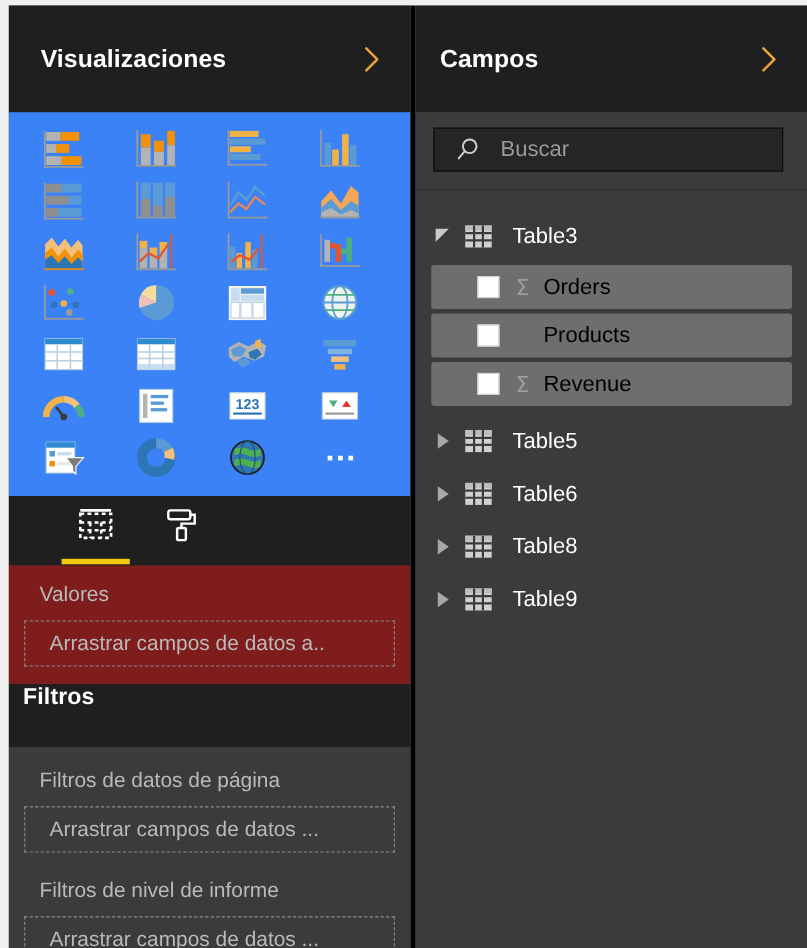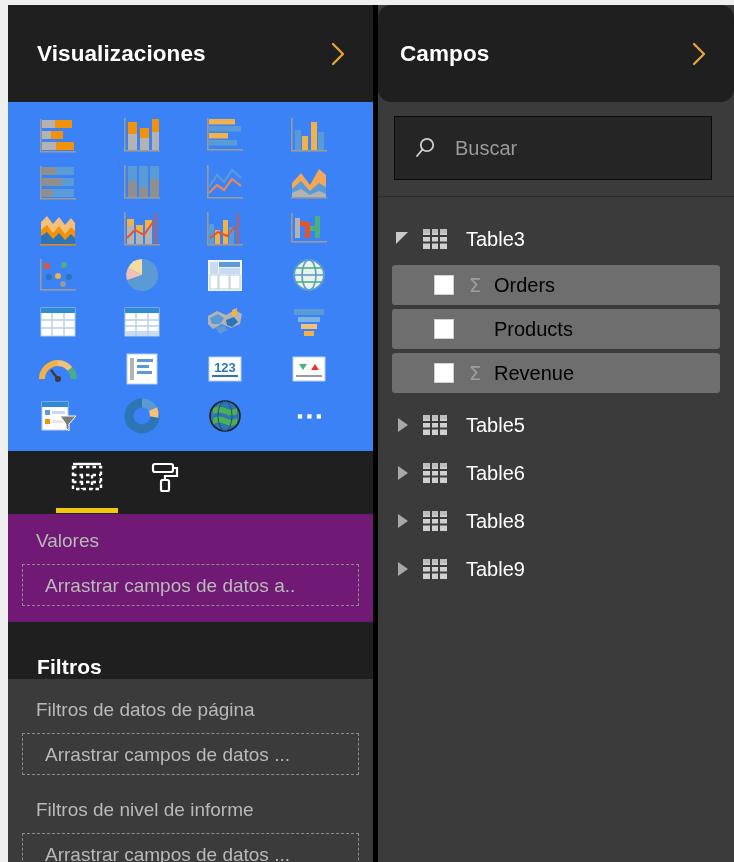--- a/index.html
+++ b/index.html
@@ -100,21 +100,21 @@
     content: "";
     position: absolute;
     left: 8px; right: 8px;
     bottom: 1px;
     height: 5px;
     background: #f2c811;
   }
 
   
   .values-block {
-    background: #701a75;
+    background: #7f1d1d;
     padding: 14px 14px 16px 14px;
     box-sizing: border-box;
   }
   .field-well-label {
     color: #b9b9b9;
     font-size: 19px;
     padding: 2px 0 12px 14px;
   }
   .dropzone {
     border: 1px dashed #8c8c8c;
@@ -127,22 +127,22 @@
     overflow: hidden;
     white-space: nowrap;
     cursor: pointer;
   }
 
   
   .filters-header {
     background: #1f1f1f;
     height: 57px;
     display: flex;
-    align-items: flex-end;
-    padding-left: 29px;
+    align-items: flex-start;
+    padding-left: 13px;
     box-sizing: border-box;
   }
   .filters-header .pane-title { font-size: 21px; }
 
   .filters-body {
     background: #3b3b3b;
     padding: 14px 14px 20px 14px;
     box-sizing: border-box;
   }
   .filter-group { margin-bottom: 18px; }
@@ -166,30 +166,29 @@
   .fields-pane {
     position: absolute;
     left: 378px; top: 5px;
     width: 356px;
     height: 857px;
     background: #3b3b3b;
     overflow: hidden;
   }
   .fields-pane .pane-header {
     padding: 0 22px 0 22px;
-    border-radius: 13px;
   }
   .search-wrap {
     background: #3b3b3b;
     padding: 14px 22px 16px 16px;
     box-sizing: border-box;
     border-bottom: 1px solid #2b2b2b;
   }
   .search-box {
-    height: 64px;
+    height: 40px;
     background: #252525;
     border: 1px solid #0b0b0b;
     display: flex;
     align-items: center;
     padding-left: 18px;
     box-sizing: border-box;
     cursor: text;
   }
   .search-box svg { width: 26px; height: 26px; flex: none; }
   .search-placeholder {

